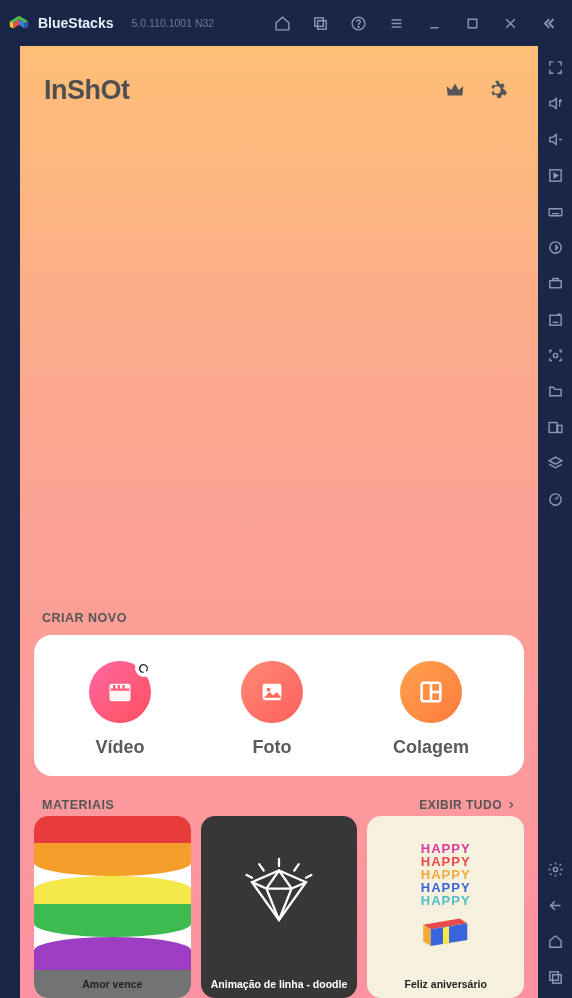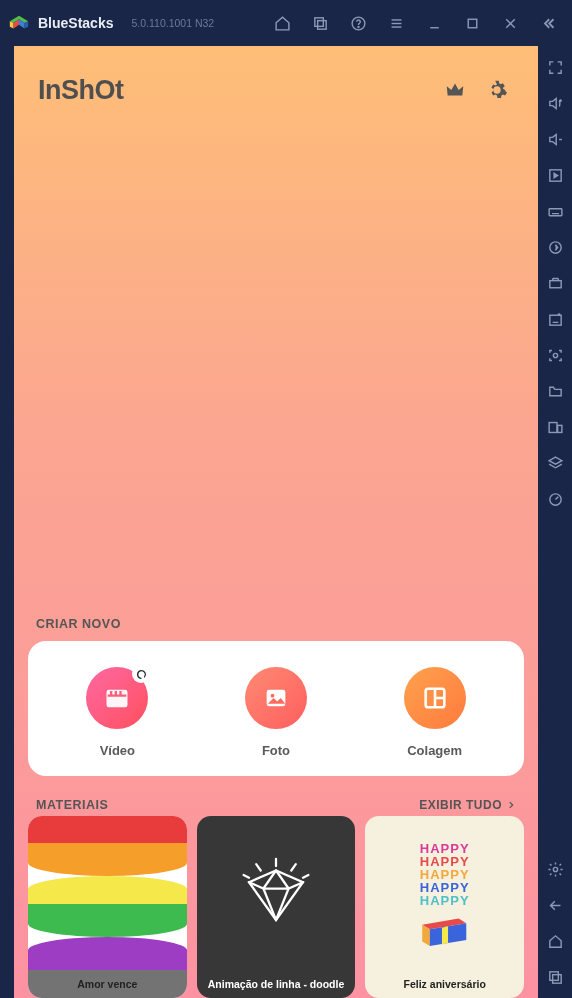--- a/index.html
+++ b/index.html
@@ -10,21 +10,21 @@
 .logo-bs { width: 22px; height: 22px; position: relative; }
 .logo-bs svg { width: 100%; height: 100%; }
 .bs-name { color: #e8edf5; font-size: 14px; font-weight: 600; margin-left: 2px; }
 .bs-ver { color: #6b7a99; font-size: 10.5px; margin-left: 12px; }
 .titlebar-spacer { flex: 1; }
 .tb-icon { width: 32px; height: 32px; display: flex; align-items: center; justify-content: center; color: #8b99b5; cursor: pointer; }
 .tb-icon svg { width: 17px; height: 17px; }
 
 
 .main-row { flex: 1; display: flex; }
-.app-area { flex: 1; background: linear-gradient(180deg, #febe77 0%, #fba691 40%, #fc92a2 100%); position: relative; margin-left: 14px; display: flex; flex-direction: column; overflow: hidden; }
+.app-area { flex: 1; background: linear-gradient(180deg, #febe77 0%, #fba691 40%, #fc92a2 100%); position: relative; margin-left: 20px; display: flex; flex-direction: column; overflow: hidden; }
 .sidebar { width: 34px; background: #1a2647; display: flex; flex-direction: column; align-items: center; padding-top: 6px; }
 .sb-icon { width: 30px; height: 30px; display: flex; align-items: center; justify-content: center; color: #8b99b5; cursor: pointer; margin-bottom: 6px; }
 .sb-icon svg { width: 17px; height: 17px; }
 .sb-spacer { flex: 1; }
 
 
 .app-header { height: 88px; display: flex; align-items: center; padding: 0 24px; }
 .app-logo { font-family: Arial; font-size: 27px; font-weight: 700; color: #4f4f4f; letter-spacing: -0.5px; }
 .app-header-spacer { flex: 1; }
 .app-hbtn { width: 34px; height: 34px; display: flex; align-items: center; justify-content: center; color: #555; cursor: pointer; margin-left: 8px; }
@@ -42,21 +42,21 @@
 
 .create-card { background: #fff; border-radius: 18px; margin: 0 14px 22px; padding: 26px 10px 18px; display: flex; justify-content: space-around; }
 .create-item { display: flex; flex-direction: column; align-items: center; cursor: pointer; }
 .create-circle { width: 62px; height: 62px; border-radius: 50%; display: flex; align-items: center; justify-content: center; margin-bottom: 14px; position: relative; }
 .create-circle svg { width: 28px; height: 28px; }
 .c-video { background: linear-gradient(135deg, #ff69a3, #ff4f5e); }
 .c-photo { background: linear-gradient(135deg, #ff8a73, #ff5e5e); }
 .c-collage { background: linear-gradient(135deg, #ffa24d, #ff7a3d); }
 .badge-dot { position: absolute; top: -2px; right: -2px; width: 18px; height: 18px; border-radius: 50%; background: #fff; display: flex; align-items: center; justify-content: center; }
 .badge-dot svg { width: 11px; height: 11px; }
-.create-label { color: #5a5a5a; font-size: 13px; font-weight: 600; }
+.create-label { color: #5a5a5a; font-size: 18px; font-weight: 600; }
 
 
 .materials-row { display: flex; gap: 10px; padding: 0 14px 0; }
 .mat-card { flex: 1; border-radius: 14px; overflow: hidden; display: flex; flex-direction: column; cursor: pointer; height: 182px; }
 .mat-preview { flex: 1; display: flex; align-items: center; justify-content: center; }
 .mat-label { padding: 8px 6px; font-size: 10.5px; font-weight: 700; text-align: center; }
 
 
 .mat1 { background: #fff; }
 .mat1 .mat-preview { flex-direction: column; padding: 0; }

